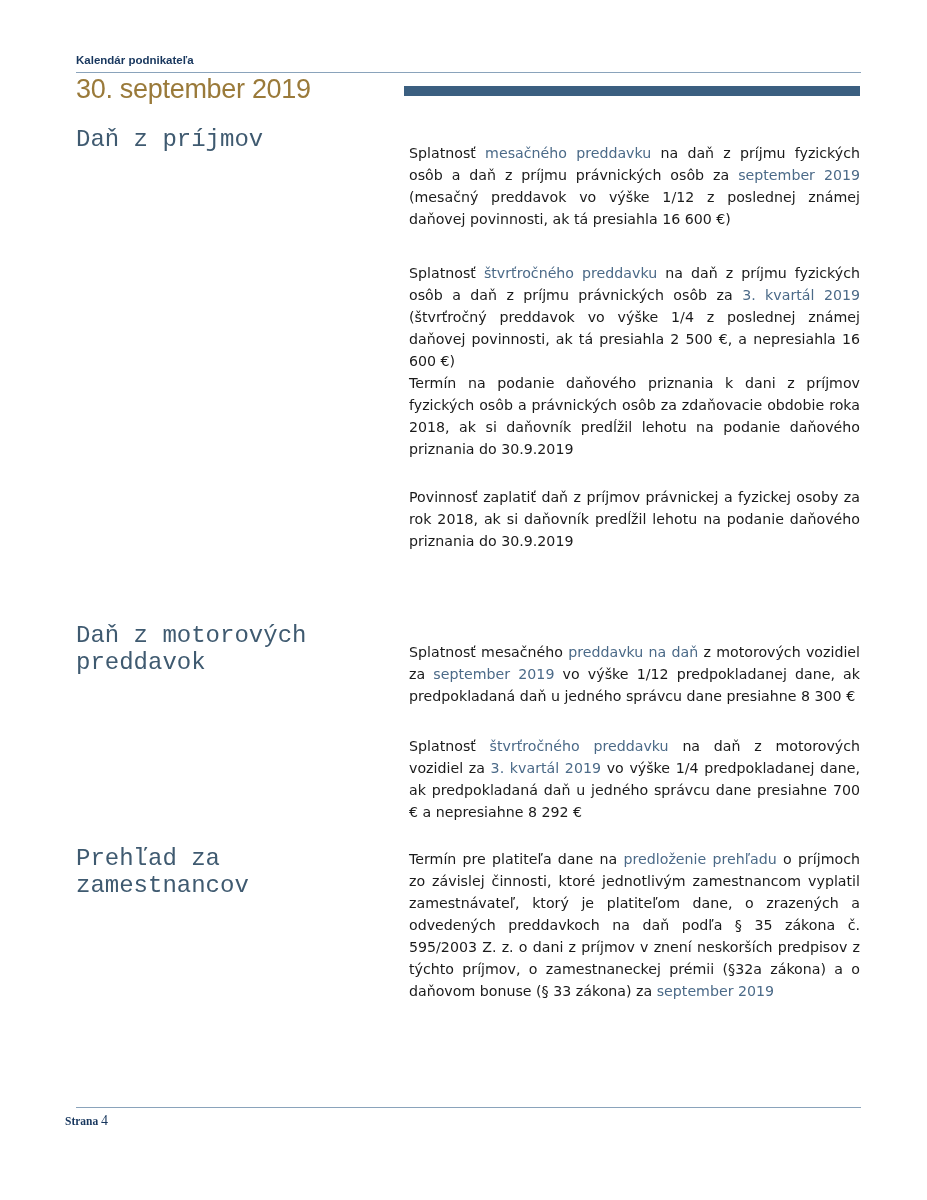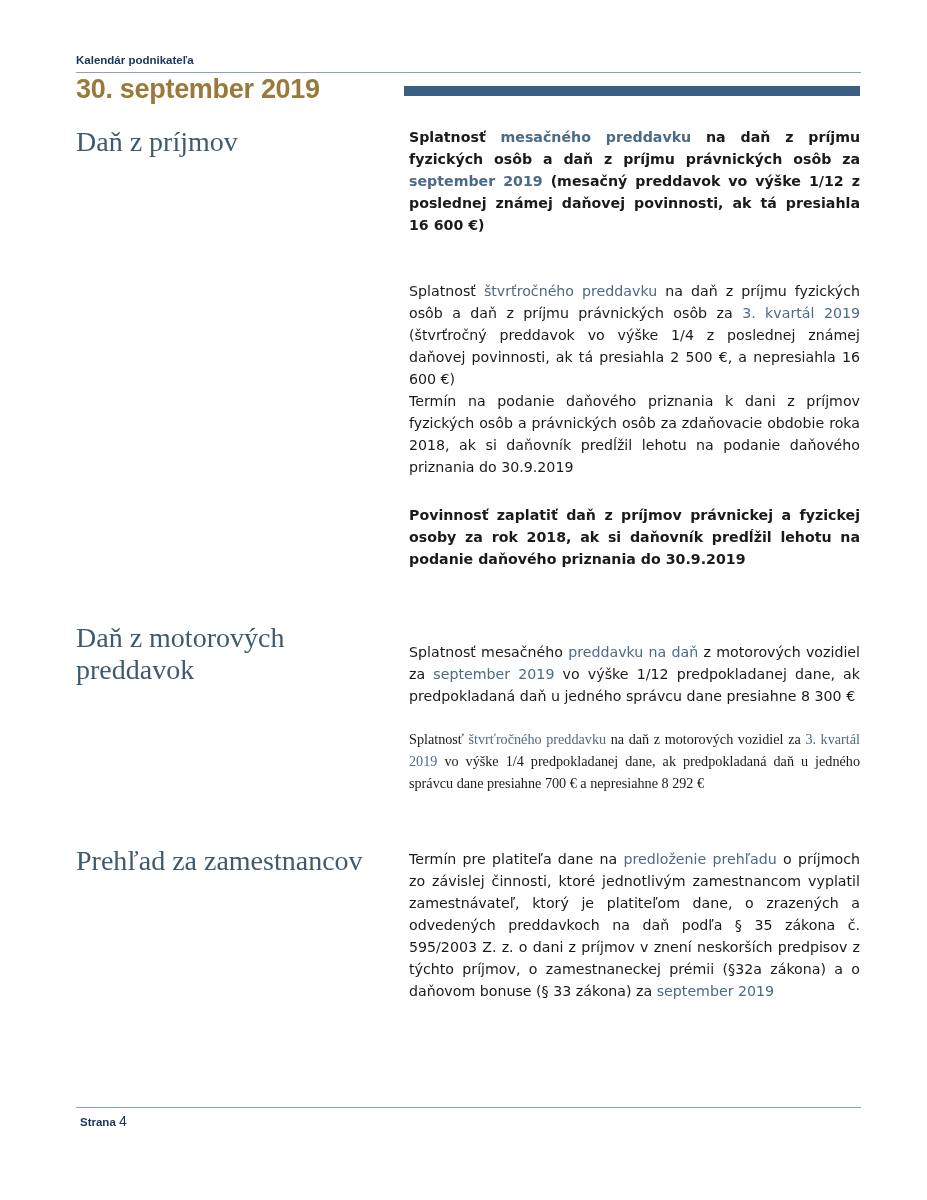--- a/index.html
+++ b/index.html
@@ -2,58 +2,58 @@
 <html><head>
 <meta charset="utf-8">
 <style>
   html, body { margin: 0; padding: 0; background: #ffffff; }
   body { width: 927px; height: 1200px; position: relative; overflow: hidden;
          font-family: "DejaVu Sans", sans-serif; color: #1a1a1a; }
   .running-head { position: absolute; left: 76px; top: 54px; font-family: "Liberation Sans", sans-serif;
                   font-weight: bold; font-size: 11.5px; color: #17365d; }
   .head-rule { position: absolute; left: 76px; top: 72px; width: 785px; height: 1px; background: #8aa3bb; }
   .date-title { position: absolute; left: 76px; top: 74px; font-family: "Liberation Sans", sans-serif;
-                font-weight: bold; font-size: 27px; color: #9a7a3a; letter-spacing: -0.3px; }
+                font-weight: normal; font-size: 27px; color: #9a7a3a; letter-spacing: -0.3px; }
   .date-bar { position: absolute; left: 404px; top: 86px; width: 456px; height: 10px; background: #3b5f80; }
 
   .section { position: absolute; left: 76px; width: 785px; }
-  .section-title { position: absolute; left: 0; top: 0; width: 320px; font-family: Liberation Serif, serif;
-                   font-size: 28px; color: #3f5a70; }
+  .section-title { position: absolute; left: 0; top: 0; width: 320px; font-family: Liberation Mono, monospace;
+                   font-size: 24px; color: #3f5a70; }
   .section-body { position: absolute; left: 333px; top: 0; width: 451px; }
   .para { margin: 0; font-size: 14.2px; line-height: 22px; text-align: justify; color: #1a1a1a; }
   .hl { color: #4b6a88; }
 
   .foot-rule { position: absolute; left: 76px; top: 1107px; width: 785px; height: 1px; background: #8aa3bb; }
-  .footer { position: absolute; left: 80px; top: 1113px; font-family: Liberation Sans, sans-serif;
+  .footer { position: absolute; left: 65px; top: 1113px; font-family: Liberation Serif, serif;
             font-weight: bold; font-size: 11.5px; color: #17365d; }
   .footer .num { font-weight: normal; font-size: 14px; }
 </style>
 </head>
 <body>
 
 <div class="running-head">Kalendár podnikateľa</div>
 <div class="head-rule"></div>
 <div class="date-title">30. september 2019</div>
 <div class="date-bar"></div>
 
 <div class="section" style="top:126px;">
   <div class="section-title">Daň z príjmov</div>
   <div class="section-body">
-    <p class="para" style="margin-top:0;font-weight:bold;"><span>Splatnosť </span><span class="hl">mesačného preddavku</span><span> na daň z príjmu fyzických osôb a daň z príjmu právnických osôb za </span><span class="hl">september 2019</span><span> (mesačný preddavok vo výške 1/12 z poslednej známej daňovej povinnosti, ak tá presiahla 16 600 €)</span></p>
-    <p class="para" style="margin-top:44px;"><span>Splatnosť </span><span class="hl">štvrťročného preddavku</span><span> na daň z príjmu fyzických osôb a daň z príjmu právnických osôb za </span><span class="hl">3. kvartál 2019</span><span> (štvrťročný preddavok vo výške 1/4 z poslednej známej daňovej povinnosti, ak tá presiahla 2 500 €, a nepresiahla 16 600 €)</span></p>
+    <p class="para" style="margin-top:16px;"><span>Splatnosť </span><span class="hl">mesačného preddavku</span><span> na daň z príjmu fyzických osôb a daň z príjmu právnických osôb za </span><span class="hl">september 2019</span><span> (mesačný preddavok vo výške 1/12 z poslednej známej daňovej povinnosti, ak tá presiahla 16 600 €)</span></p>
+    <p class="para" style="margin-top:32px;"><span>Splatnosť </span><span class="hl">štvrťročného preddavku</span><span> na daň z príjmu fyzických osôb a daň z príjmu právnických osôb za </span><span class="hl">3. kvartál 2019</span><span> (štvrťročný preddavok vo výške 1/4 z poslednej známej daňovej povinnosti, ak tá presiahla 2 500 €, a nepresiahla 16 600 €)</span></p>
     <p class="para" style=""><span>Termín na podanie daňového priznania k dani z príjmov fyzických osôb a právnických osôb za zdaňovacie obdobie roka 2018, ak si daňovník predĺžil lehotu na podanie daňového priznania do 30.9.2019</span></p>
-    <p class="para" style="margin-top:26px;font-weight:bold;"><span>Povinnosť zaplatiť daň z príjmov právnickej a fyzickej osoby za rok 2018, ak si daňovník predĺžil lehotu na podanie daňového priznania do 30.9.2019</span></p>
+    <p class="para" style="margin-top:26px;"><span>Povinnosť zaplatiť daň z príjmov právnickej a fyzickej osoby za rok 2018, ak si daňovník predĺžil lehotu na podanie daňového priznania do 30.9.2019</span></p>
   </div>
 </div>
 
 <div class="section" style="top:622px;">
   <div class="section-title">Daň z motorových preddavok</div>
   <div class="section-body">
     <p class="para" style="margin-top:19px;"><span>Splatnosť mesačného </span><span class="hl">preddavku na daň</span><span> z motorových vozidiel za </span><span class="hl">september 2019</span><span> vo výške 1/12 predpokladanej dane, ak predpokladaná daň u jedného správcu dane presiahne 8 300 €</span></p>
-    <p class="para" style="margin-top:21px;font-family:Liberation Serif, serif;"><span>Splatnosť </span><span class="hl">štvrťročného preddavku</span><span> na daň z motorových vozidiel za </span><span class="hl">3. kvartál 2019</span><span> vo výške 1/4 predpokladanej dane, ak predpokladaná daň u jedného správcu dane presiahne 700 € a nepresiahne 8 292 €</span></p>
+    <p class="para" style="margin-top:28px;"><span>Splatnosť </span><span class="hl">štvrťročného preddavku</span><span> na daň z motorových vozidiel za </span><span class="hl">3. kvartál 2019</span><span> vo výške 1/4 predpokladanej dane, ak predpokladaná daň u jedného správcu dane presiahne 700 € a nepresiahne 8 292 €</span></p>
   </div>
 </div>
 
 <div class="section" style="top:845px;">
   <div class="section-title">Prehľad za zamestnancov</div>
   <div class="section-body">
     <p class="para" style="margin-top:3px;"><span>Termín pre platiteľa dane na </span><span class="hl">predloženie prehľadu</span><span> o príjmoch zo závislej činnosti, ktoré jednotlivým zamestnancom vyplatil zamestnávateľ, ktorý je platiteľom dane, o zrazených a odvedených preddavkoch na daň podľa § 35 zákona č. 595/2003 Z. z. o dani z príjmov v znení neskorších predpisov z týchto príjmov, o zamestnaneckej prémii (§32a zákona) a o daňovom bonuse (§ 33 zákona) za </span><span class="hl">september 2019</span></p>
   </div>
 </div>
 

